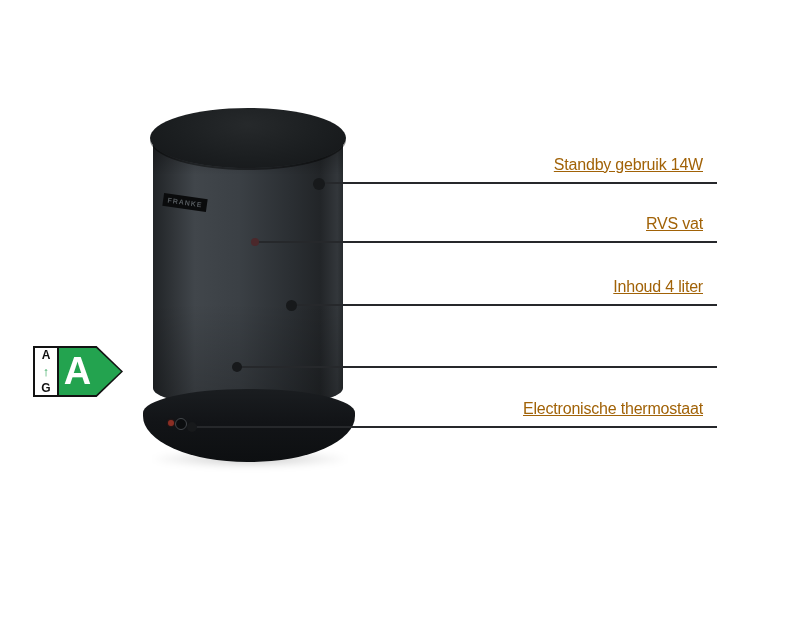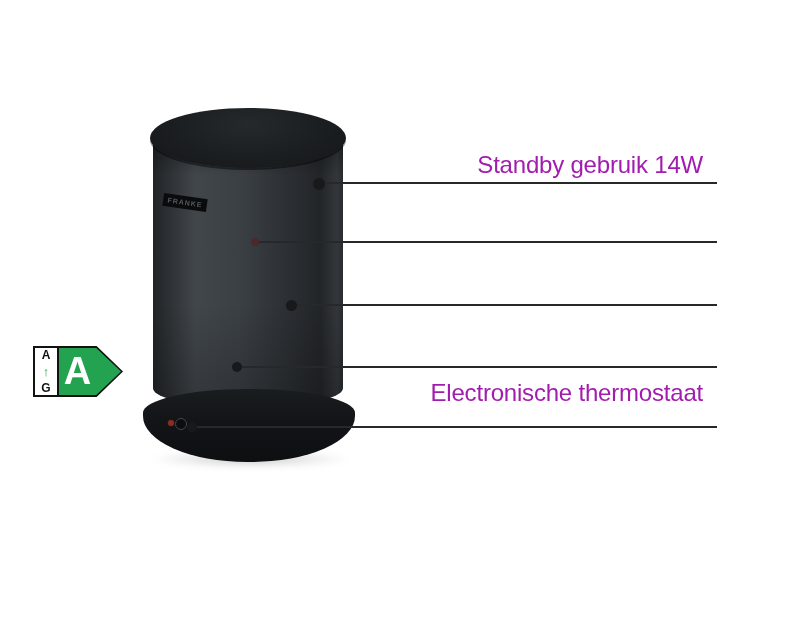--- a/index.html
+++ b/index.html
@@ -45,30 +45,30 @@
     background:#8a2e24;box-shadow:0 0 2px #5c1d16;
   }
   .thermostat-knob{
     position:absolute;left:175px;top:418px;width:12px;height:12px;border-radius:50%;
     background:#0b0d0f;border:1px solid #43474b;box-sizing:border-box;
   }
 
   
   .co-text{
     position:absolute;right:97px;height:30px;line-height:30px;
-    font-size:24px;color:#a21caf;letter-spacing:-0.2px;white-space:nowrap;
+    font-size:16px;color:#a16207;letter-spacing:-0.2px;white-space:nowrap;text-decoration:underline;
   }
   .co-line{position:absolute;height:2px;background:#26282b;}
   .co-dot{position:absolute;border-radius:50%;background:#17191b;}
 
   .t1{top:150px;} .l1{top:182px;left:319px;width:398px;} .d1{left:313px;top:178px;width:12px;height:12px;}
   .t2{top:209px;} .l2{top:241px;left:255px;width:462px;} .d2{left:251px;top:238px;width:8px;height:8px;background:#4b282b;}
   .t3{top:272px;} .l3{top:304px;left:291px;width:426px;} .d3{left:286px;top:300px;width:11px;height:11px;}
   .t4{top:334px;} .l4{top:366px;left:237px;width:480px;} .d4{left:232px;top:362px;width:10px;height:10px;}
-  .t5{top:378px;} .l5{top:426px;left:192px;width:525px;} .d5{left:187px;top:422px;width:10px;height:10px;}
+  .t5{top:394px;} .l5{top:426px;left:192px;width:525px;} .d5{left:187px;top:422px;width:10px;height:10px;}
 
   
   .energy{position:absolute;left:33px;top:346px;width:90px;height:51px;}
   .energy-scale{
     position:absolute;left:0;top:0;width:26px;height:51px;background:#fff;
     border:2px solid #121212;box-sizing:border-box;
     display:flex;flex-direction:column;align-items:center;justify-content:space-between;
     padding:1px 0;
   }
   .energy-scale .cap{font-size:12px;font-weight:bold;color:#111;line-height:12px;}
@@ -111,23 +111,25 @@
     <div class="energy-arrow-outer"></div>
     <div class="energy-arrow-inner">
       <span class="energy-grade">A</span>
     </div>
   </div>
 
   <div class="co-text t1">Standby gebruik 14W</div>
   <div class="co-line l1"></div>
   <div class="co-dot d1"></div>
 
+  <div class="co-text t2">RVS vat</div>
   <div class="co-line l2"></div>
   <div class="co-dot d2"></div>
 
+  <div class="co-text t3">Inhoud 4 liter</div>
   <div class="co-line l3"></div>
   <div class="co-dot d3"></div>
 
   <div class="co-line l4"></div>
   <div class="co-dot d4"></div>
 
   <div class="co-text t5">Electronische thermostaat</div>
   <div class="co-line l5"></div>
   <div class="co-dot d5"></div>
 

